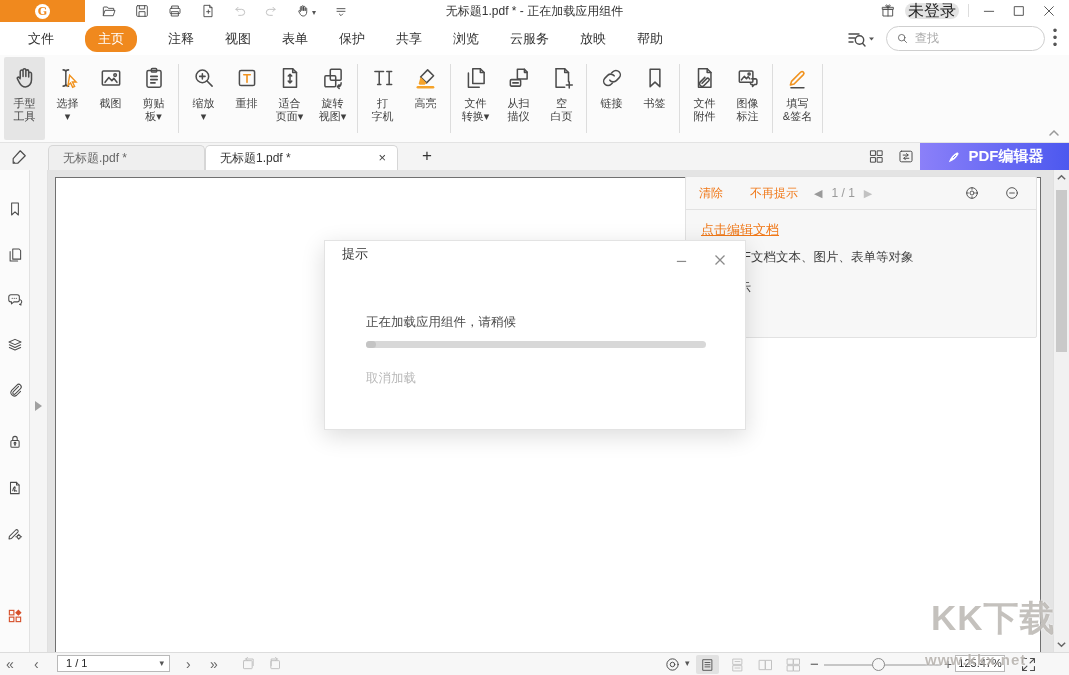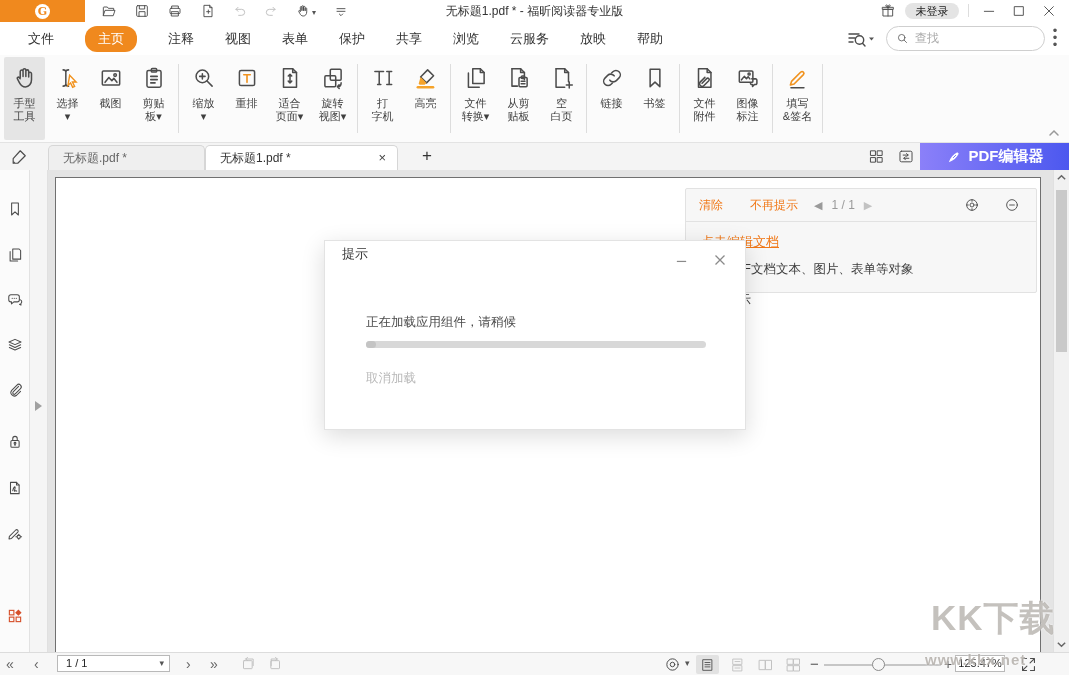--- a/index.html
+++ b/index.html
@@ -9,21 +9,21 @@
   .s{stroke:#4c4c4c;fill:none;stroke-width:1.4;stroke-linecap:round;stroke-linejoin:round;}
   .sg{stroke:#c2c2c2;fill:none;stroke-width:1.5;stroke-linecap:round;stroke-linejoin:round;}
   .so{stroke:#f0921e;fill:none;stroke-width:1.5;stroke-linecap:round;stroke-linejoin:round;}
 
   
   #titlebar{position:absolute;left:0;top:0;width:1069px;height:22px;background:#fff;}
   #logo{position:absolute;left:0;top:0;width:85px;height:22px;background:#f0891e;display:flex;align-items:center;justify-content:center;}
   #logo .gc{width:15px;height:15px;border-radius:50%;background:#fff;color:#f0891e;font-weight:bold;font-size:11px;line-height:15px;text-align:center;font-family:"DejaVu Serif",serif;}
   .qa{position:absolute;top:3px;width:16px;height:16px;}
   #title-text{position:absolute;left:0;right:0;top:0;height:22px;text-align:center;line-height:22px;font-size:12px;color:#333;}
-  #login-pill{position:absolute;left:905px;top:3px;width:54px;height:16px;border-radius:8px;background:#e4e4e4;color:#222;font-size:11px;text-align:center;line-height:16px;}
+  #login-pill{position:absolute;left:905px;top:3px;width:54px;height:16px;border-radius:8px;background:#e4e4e4;color:#222;font-size:16px;text-align:center;line-height:16px;}
   .wc{position:absolute;top:3px;width:16px;height:16px;}
   #tb-sep{position:absolute;left:968px;top:4px;width:1px;height:13px;background:#ddd;}
 
   
   #menubar{position:absolute;left:0;top:22px;width:1069px;height:33px;background:#fff;}
   #menu-items{position:absolute;left:28px;top:0;height:33px;display:flex;align-items:center;gap:31px;}
   .mi{font-size:13px;color:#333;cursor:default;white-space:nowrap;}
   .mi.active{background:#f0891e;color:#fff;border-radius:12px;padding:4px 13px;}
   #srch-filter{position:absolute;left:846px;top:7px;width:30px;height:20px;}
   #searchbox{position:absolute;left:886px;top:4px;width:148px;height:23px;border:1px solid #cfcfcf;border-radius:13px;display:flex;align-items:center;padding-left:9px;gap:6px;background:#fff;}
@@ -57,21 +57,21 @@
   .sic{position:absolute;left:6px;width:18px;height:18px;}
   #nav-strip{position:absolute;left:30px;top:0;width:18px;height:482px;background:#f5f5f5;border-right:1px solid #e0e0e0;box-sizing:border-box;}
   #nav-expand{position:absolute;left:4px;top:230px;width:9px;height:12px;}
   #page{position:absolute;left:55px;top:7px;width:986px;height:475px;background:#fff;border:1px solid #707070;border-bottom:none;box-sizing:border-box;}
   #vscroll{position:absolute;left:1053px;top:0;width:16px;height:482px;background:#f1f1f1;border-left:1px solid #e0e0e0;box-sizing:border-box;}
   #vs-up{position:absolute;left:2px;top:2px;width:11px;height:11px;}
   #vs-thumb{position:absolute;left:2px;top:20px;width:11px;height:162px;background:#c9c9c9;}
   #vs-down{position:absolute;left:2px;bottom:2px;width:11px;height:11px;}
 
   
-  #panel{position:absolute;left:685px;top:18px;width:352px;height:105px;background:#f7f7f7;border:1px solid #e2e2e2;border-radius:2px;box-sizing:border-box;}
+  #panel{position:absolute;left:685px;top:6px;width:352px;height:162px;background:#f7f7f7;border:1px solid #e2e2e2;border-radius:2px;box-sizing:border-box;}
   #panel-head{position:relative;height:32px;border-bottom:1px solid #e2e2e2;display:flex;align-items:center;padding:0 13px;}
   .plink{color:#f07818;font-size:12px;}
   #panel-pager{position:absolute;left:128px;top:0;height:32px;display:flex;align-items:center;gap:9px;color:#9a9a9a;font-size:12px;}
   .parrow{font-size:11px;}
   #panel-gear{position:absolute;right:56px;top:8px;width:16px;height:16px;}
   #panel-min{position:absolute;right:16px;top:8px;width:16px;height:16px;}
   #panel-body{padding:11px 15px;}
   #panel-link{color:#f07818;font-size:13px;text-decoration:underline;}
   #panel-desc{margin-top:10px;color:#3c3c3c;font-size:12.5px;}
   #panel-demo{margin-top:14px;color:#3c3c3c;font-size:12.5px;}
@@ -143,21 +143,21 @@
         <path class="sg" d="M15 6.5l3 3-3 3"></path>
       </svg>
     <svg class="qa" style="left:295px" viewBox="0 0 24 24">
         <path class="s" d="M8 12V6.5a1.2 1.2 0 0 1 2.4 0V11M10.4 11V5.3a1.2 1.2 0 0 1 2.4 0V11M12.8 11V6.3a1.2 1.2 0 0 1 2.4 0V11M15.2 11.5V8.5a1.2 1.2 0 0 1 2.4 0v4.8c0 3.6-2 6.2-5.2 6.2-2.6 0-3.9-1.4-5.1-3.7l-1.7-3.2c-.5-1 .8-1.8 1.6-1L8 13"></path>
       </svg>
     <div class="qa" style="left:312px;top:8px;color:#555;font-size:8px;">▾</div>
     <svg class="qa" style="left:333px" viewBox="0 0 24 24">
         <path class="s" d="M6 8.5h12M6 12.5h12"></path>
         <path class="s" d="M9.5 16.5l2.5 2.5 2.5-2.5"></path>
       </svg>
-    <div id="title-text">无标题1.pdf * - 福昕阅读器专业版</div>
+    <div id="title-text">无标题1.pdf * - 正在加载应用组件</div>
     <svg class="qa" style="left:880px" viewBox="0 0 24 24">
         <rect class="s" x="5" y="9.5" width="14" height="10"></rect>
         <rect class="s" x="4" y="6.5" width="16" height="3"></rect>
         <path class="s" d="M12 6.5v13M12 6.5c-3.5 0-4.5-3.5-2.2-3.5 1.6 0 2.2 2 2.2 3.5zm0 0c3.5 0 4.5-3.5 2.2-3.5-1.6 0-2.2 2-2.2 3.5z"></path>
       </svg>
     <div id="login-pill">未登录</div>
     <div id="tb-sep"></div>
     <svg class="wc" style="left:981px" viewBox="0 0 24 24">
         <path class="s" d="M5 12.5h14"></path>
       </svg>
@@ -308,29 +308,28 @@
             <path class="s" d="M9 3.5h7l3.5 3.5v10H9z"></path>
             <path class="s" d="M16 3.5V7h3.5M5 7.5v13h10"></path>
           </svg>
         </div>
       <div class="rl">文件
 转换▾</div>
     </div>
     <div class="rb">
       <div class="ri">
           <svg width="26" height="26" viewBox="0 0 24 24">
-            <path class="s" d="M5.5 3.5h8l3.5 3.5v6.5"></path>
-            <path class="s" d="M13.5 3.5V7H17M5.5 3.5v16h5"></path>
-            <rect class="s" x="12" y="11.5" width="7.5" height="8.5" rx="1"></rect>
-            <rect class="s" x="14.2" y="10.2" width="3" height="2.3" rx=".8"></rect>
-            <path class="s" d="M14 15h3.5M14 17.3h3.5"></path>
-          </svg>
-        </div>
-      <div class="rl">从剪
-贴板</div>
+            <path class="s" d="M10.5 4h6.5l2.5 2.5V13h-9z"></path>
+            <path class="s" d="M17 4v2.8h2.5"></path>
+            <rect class="s" x="4" y="13.5" width="9.5" height="6" rx="1"></rect>
+            <path class="s" d="M6.3 16.5h5"></path>
+          </svg>
+        </div>
+      <div class="rl">从扫
+描仪</div>
     </div>
     <div class="rb">
       <div class="ri">
           <svg width="26" height="26" viewBox="0 0 24 24">
             <path class="s" d="M6.5 3.5h8l3.5 3.5v8.5"></path>
             <path class="s" d="M14.5 3.5V7H18M6.5 3.5v17h8"></path>
             <path class="s" d="M16 18.5h5.5M18.7 15.8v5.4"></path>
           </svg>
         </div>
       <div class="rl">空

